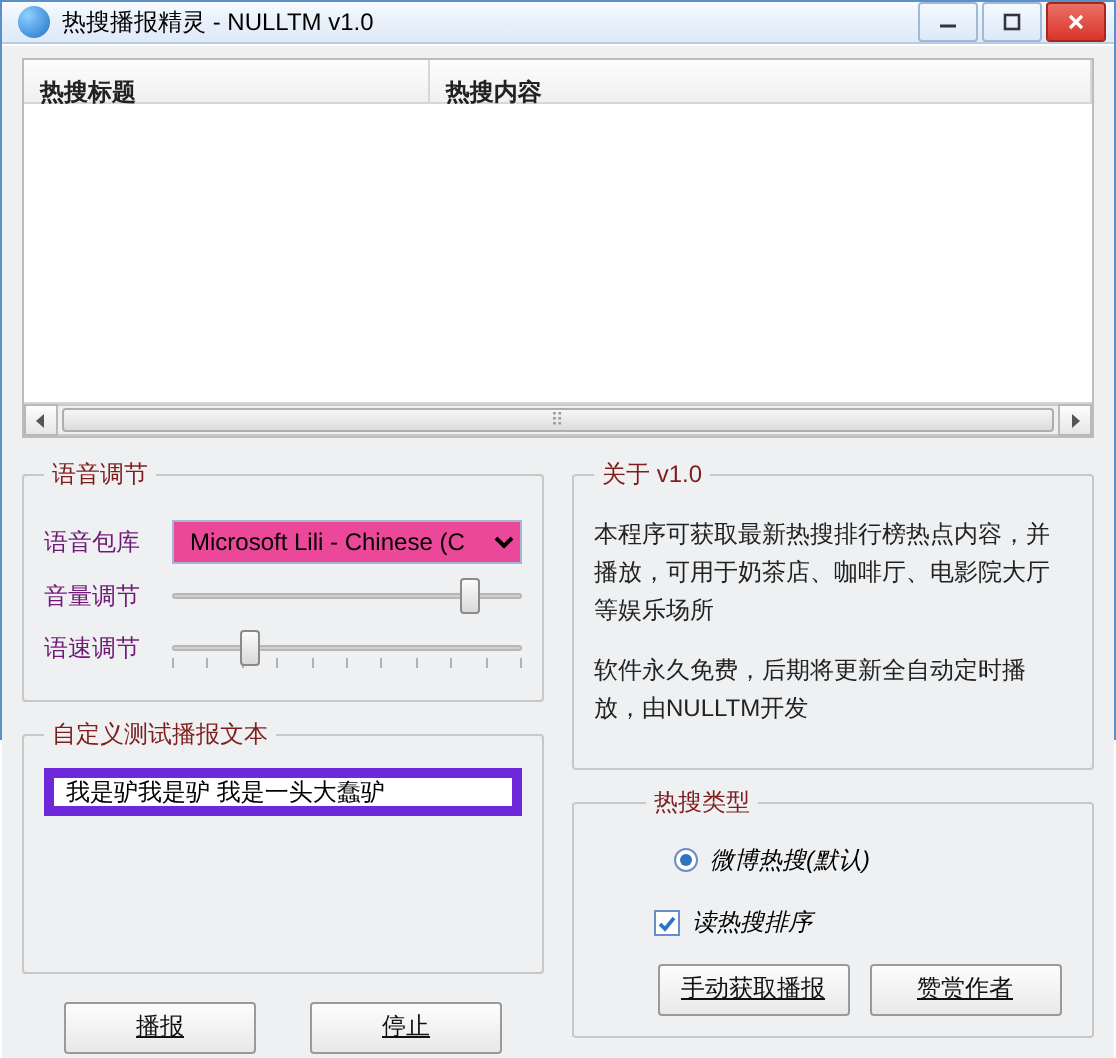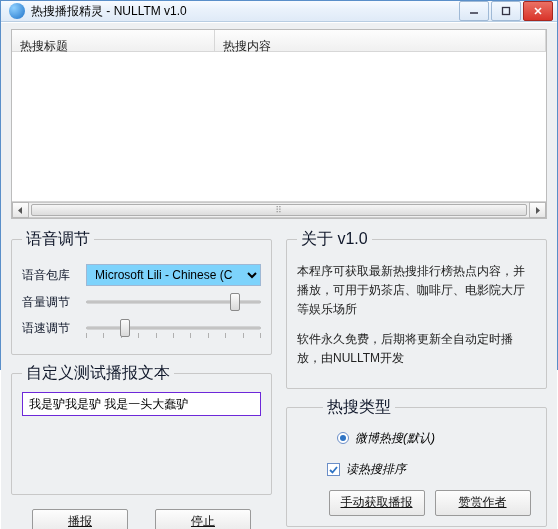--- a/index.html
+++ b/index.html
@@ -76,20 +76,21 @@
     height:22px;
     display:flex;
     border-bottom:1px solid #d7d7d7;
     background:linear-gradient(to bottom,#fdfdfd,#f0f0f0);
   }
   .list-header .col {
     display:flex; align-items:center;
     padding:16px 8px;
     border-right:1px solid #d7d7d7;
     color:#222;
+    font-weight:bold;
   }
   .list-body { flex:1 1 auto; background:#fff; }
   .hscroll {
     height:17px;
     background:#f0f0f0;
     border-top:1px solid #d4d4d4;
     display:flex;
     align-items:stretch;
   }
   .hscroll .arrow {
@@ -122,35 +123,35 @@
   .colLeft, .colRight { flex:1 1 0; display:flex; flex-direction:column; }
   fieldset {
     border:1px solid #c8c8c8;
     border-radius:2px;
     padding:8px 10px 10px 10px;
     margin:0 0 8px 0;
     background:#eef0f2;
   }
   fieldset > legend {
     padding:0 4px;
-    color:#0f172a;
-    font-size:16px;
+    color:#7f1d1d;
+    font-size:12px;
   }
   .row {
     display:flex;
     align-items:center;
     gap:8px;
     margin:6px 0;
   }
-  .row .lbl { width:56px; color:#0f172a; }
+  .row .lbl { width:56px; color:#701a75; }
   select.combo {
     flex:1;
     height:22px;
     border:1px solid #9fb8d4;
-    background:#7dd3fc;
+    background:#ec4899;
     font-size:12px;
     padding:1px 4px;
   }
   .slider {
     flex:1;
     height:20px;
     position:relative;
   }
   .slider .rail {
     position:absolute; left:0; right:0; top:50%;
@@ -168,21 +169,21 @@
     border-radius:2px;
   }
   .ticks {
     position:absolute; left:0; right:0; bottom:-1px; height:6px;
     display:flex; justify-content:space-between;
   }
   .ticks span { width:1px; height:5px; background:#b0b0b0; }
   .textinput {
     width:100%;
     height:24px;
-    border:1px solid #6d28d9;
+    border:5px solid #6d28d9;
     background:#fff;
     padding:3px 6px;
     font-size:12px;
   }
   .btnrow {
     display:flex; gap:27px; justify-content:center;
     margin-top:6px;
   }
   .btn {
     min-width:96px;

